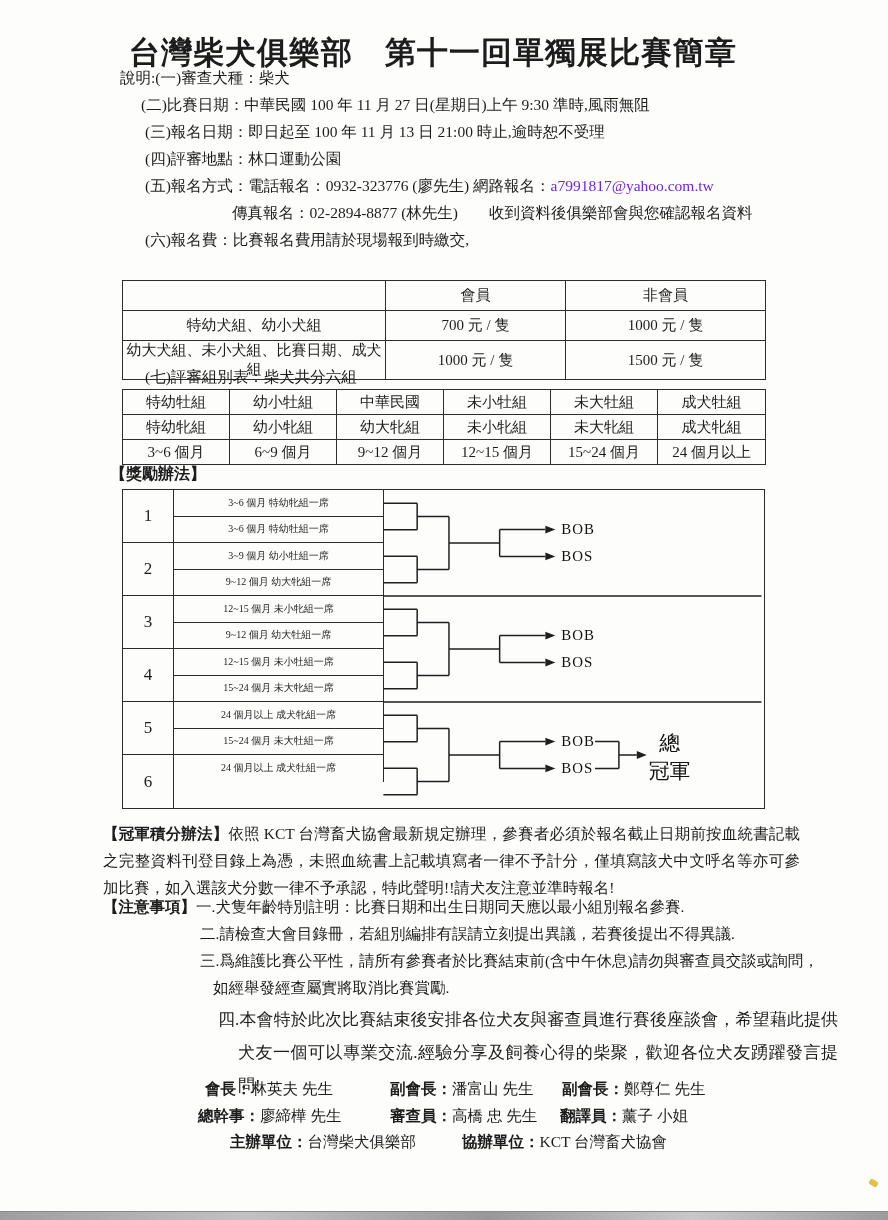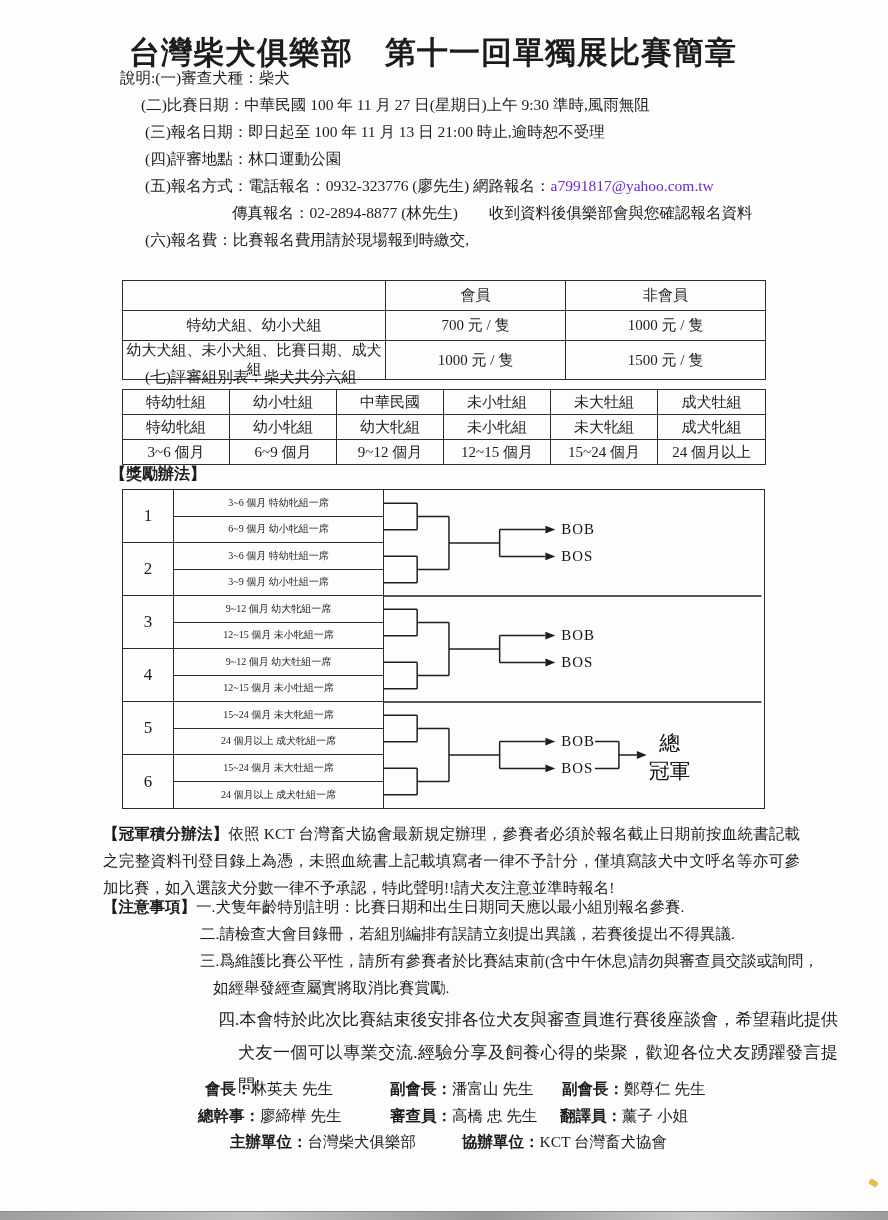--- a/index.html
+++ b/index.html
@@ -155,21 +155,20 @@
     <div class="num-col">
       <div>1</div>
       <div>2</div>
       <div>3</div>
       <div>4</div>
       <div>5</div>
       <div>6</div>
     </div>
     <div class="label-col">
       <div>3~6 個月  特幼牝組一席</div>
-      <div>6~9 個月  幼小牝組一席</div>
       <div>3~6 個月  特幼牡組一席</div>
       <div>3~9 個月  幼小牡組一席</div>
       <div>9~12 個月  幼大牝組一席</div>
       <div>12~15 個月  未小牝組一席</div>
       <div>9~12 個月  幼大牡組一席</div>
       <div>12~15 個月  未小牡組一席</div>
       <div>15~24 個月  未大牝組一席</div>
       <div>24 個月以上  成犬牝組一席</div>
       <div>15~24 個月  未大牡組一席</div>
       <div>24 個月以上  成犬牡組一席</div>

